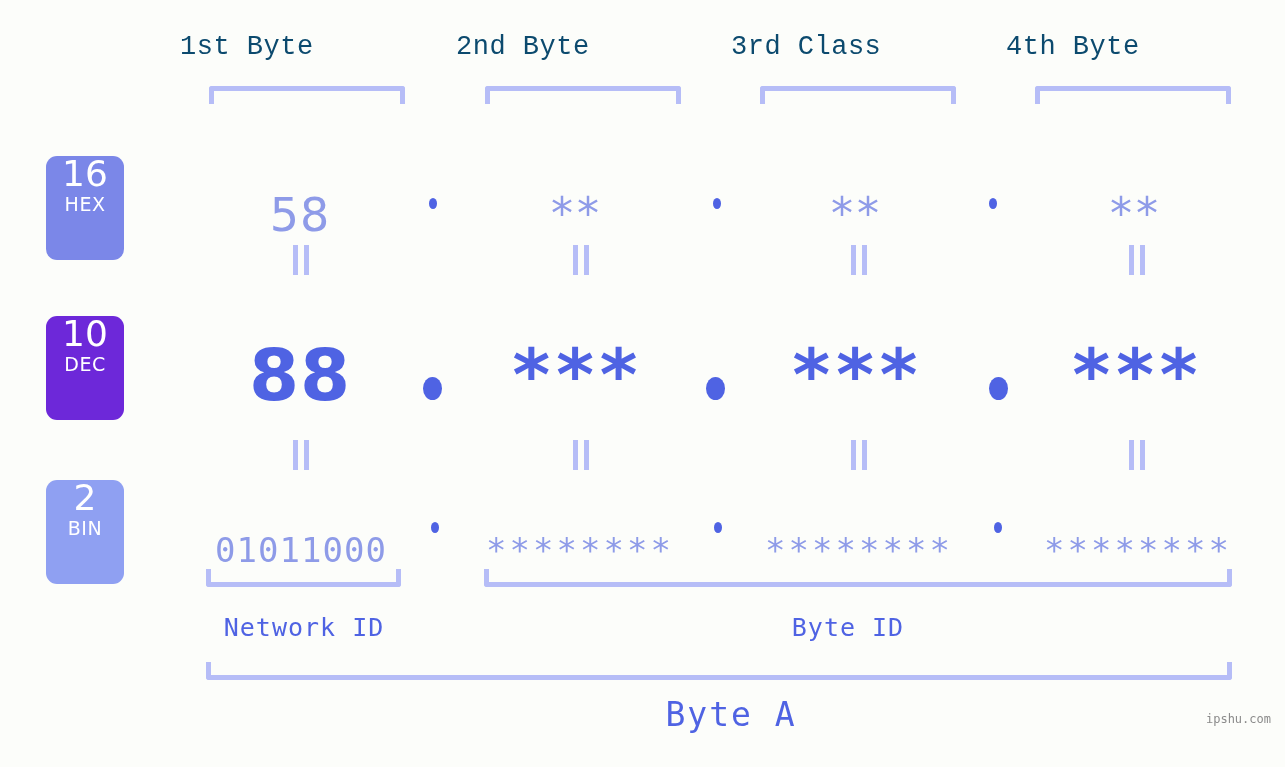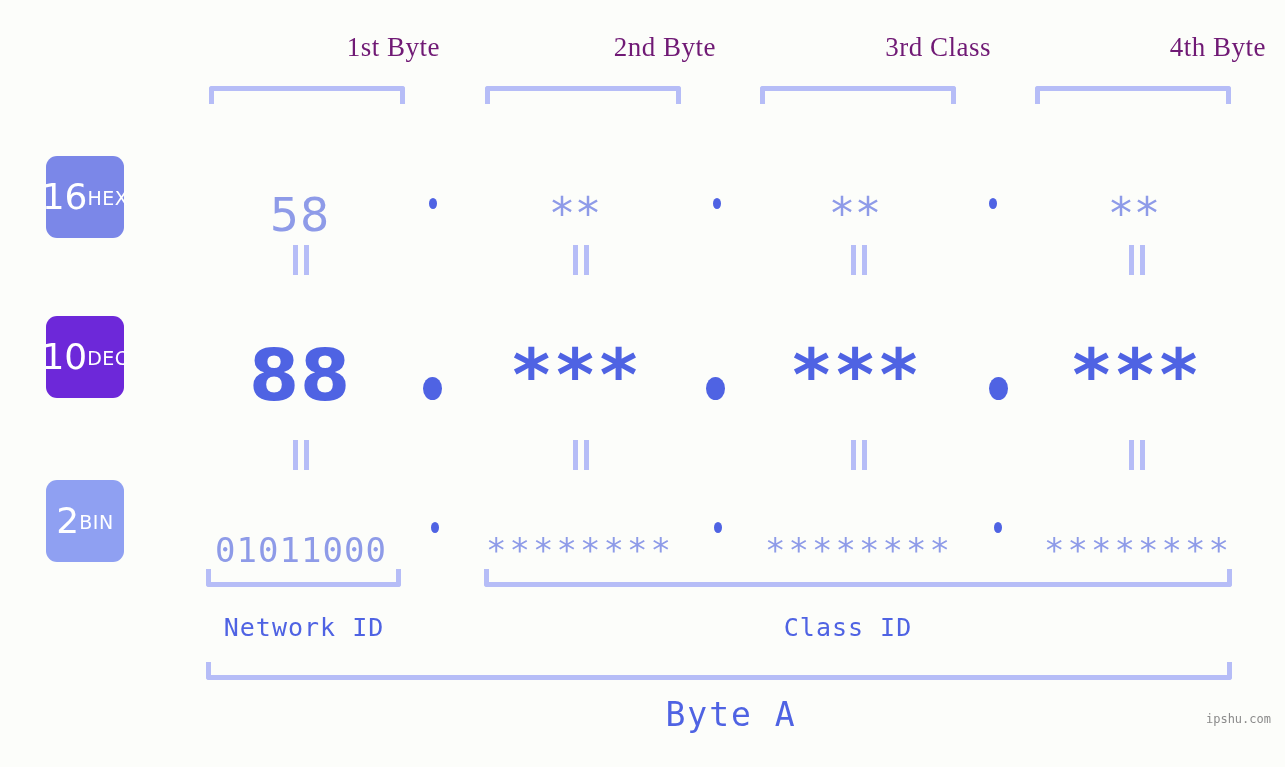--- a/index.html
+++ b/index.html
@@ -18,24 +18,24 @@
     position: relative;
     width: 1285px;
     height: 767px;
   }
 
   
   .byte-label {
     position: absolute;
     top: 32px;
     width: 260px;
-    text-align: right;
-    font-family: Liberation Serif, serif;
+    text-align: left;
+    font-family: Liberation Mono, monospace;
     font-size: 27px;
-    color: #701a75;
+    color: #0c4a6e;
     letter-spacing: 0.5px;
     white-space: nowrap;
   }
 
   
   .bracket-down {
     position: absolute;
     height: 18px;
     border-top: 5px solid #b6bdf7;
     border-left: 5px solid #b6bdf7;
@@ -51,26 +51,25 @@
     border-right: 5px solid #b6bdf7;
     border-radius: 0 0 3px 3px;
     box-sizing: border-box;
   }
 
   
   .badge {
     position: absolute;
     left: 46px;
     width: 78px;
-    height: 82px;
+    height: 104px;
     border-radius: 11px;
     display: flex;
-    flex-direction: row;
+    flex-direction: column;
     align-items: center;
-    justify-content: center;
     color: #ffffff;
     line-height: 1;
   }
   .badge .num {
     font-size: 36px;
     font-weight: 400;
     letter-spacing: 0px;
   }
   .badge .name {
     font-size: 19px;
@@ -282,20 +281,20 @@
 
     <div class="dot small" style="left:431px;top:522px"></div>
     <div class="dot small" style="left:714px;top:522px"></div>
     <div class="dot small" style="left:994px;top:522px"></div>
   </div>
 
   <div class="bracket-up" style="left:206px;top:569px;width:195px"></div>
   <div class="bracket-up" style="left:484px;top:569px;width:748px"></div>
 
   <div class="id-label" style="left:176px;top:613px;width:256px">Network ID</div>
-  <div class="id-label" style="left:730px;top:613px;width:236px">Class ID</div>
+  <div class="id-label" style="left:730px;top:613px;width:236px">Byte ID</div>
 
   <div class="bracket-up" style="left:206px;top:662px;width:1026px"></div>
   <div class="class-label" style="left:556px;top:695px;width:350px">Byte A</div>
 
   <div class="watermark">ipshu.com</div>
 
 </div>
 
 </body></html>

